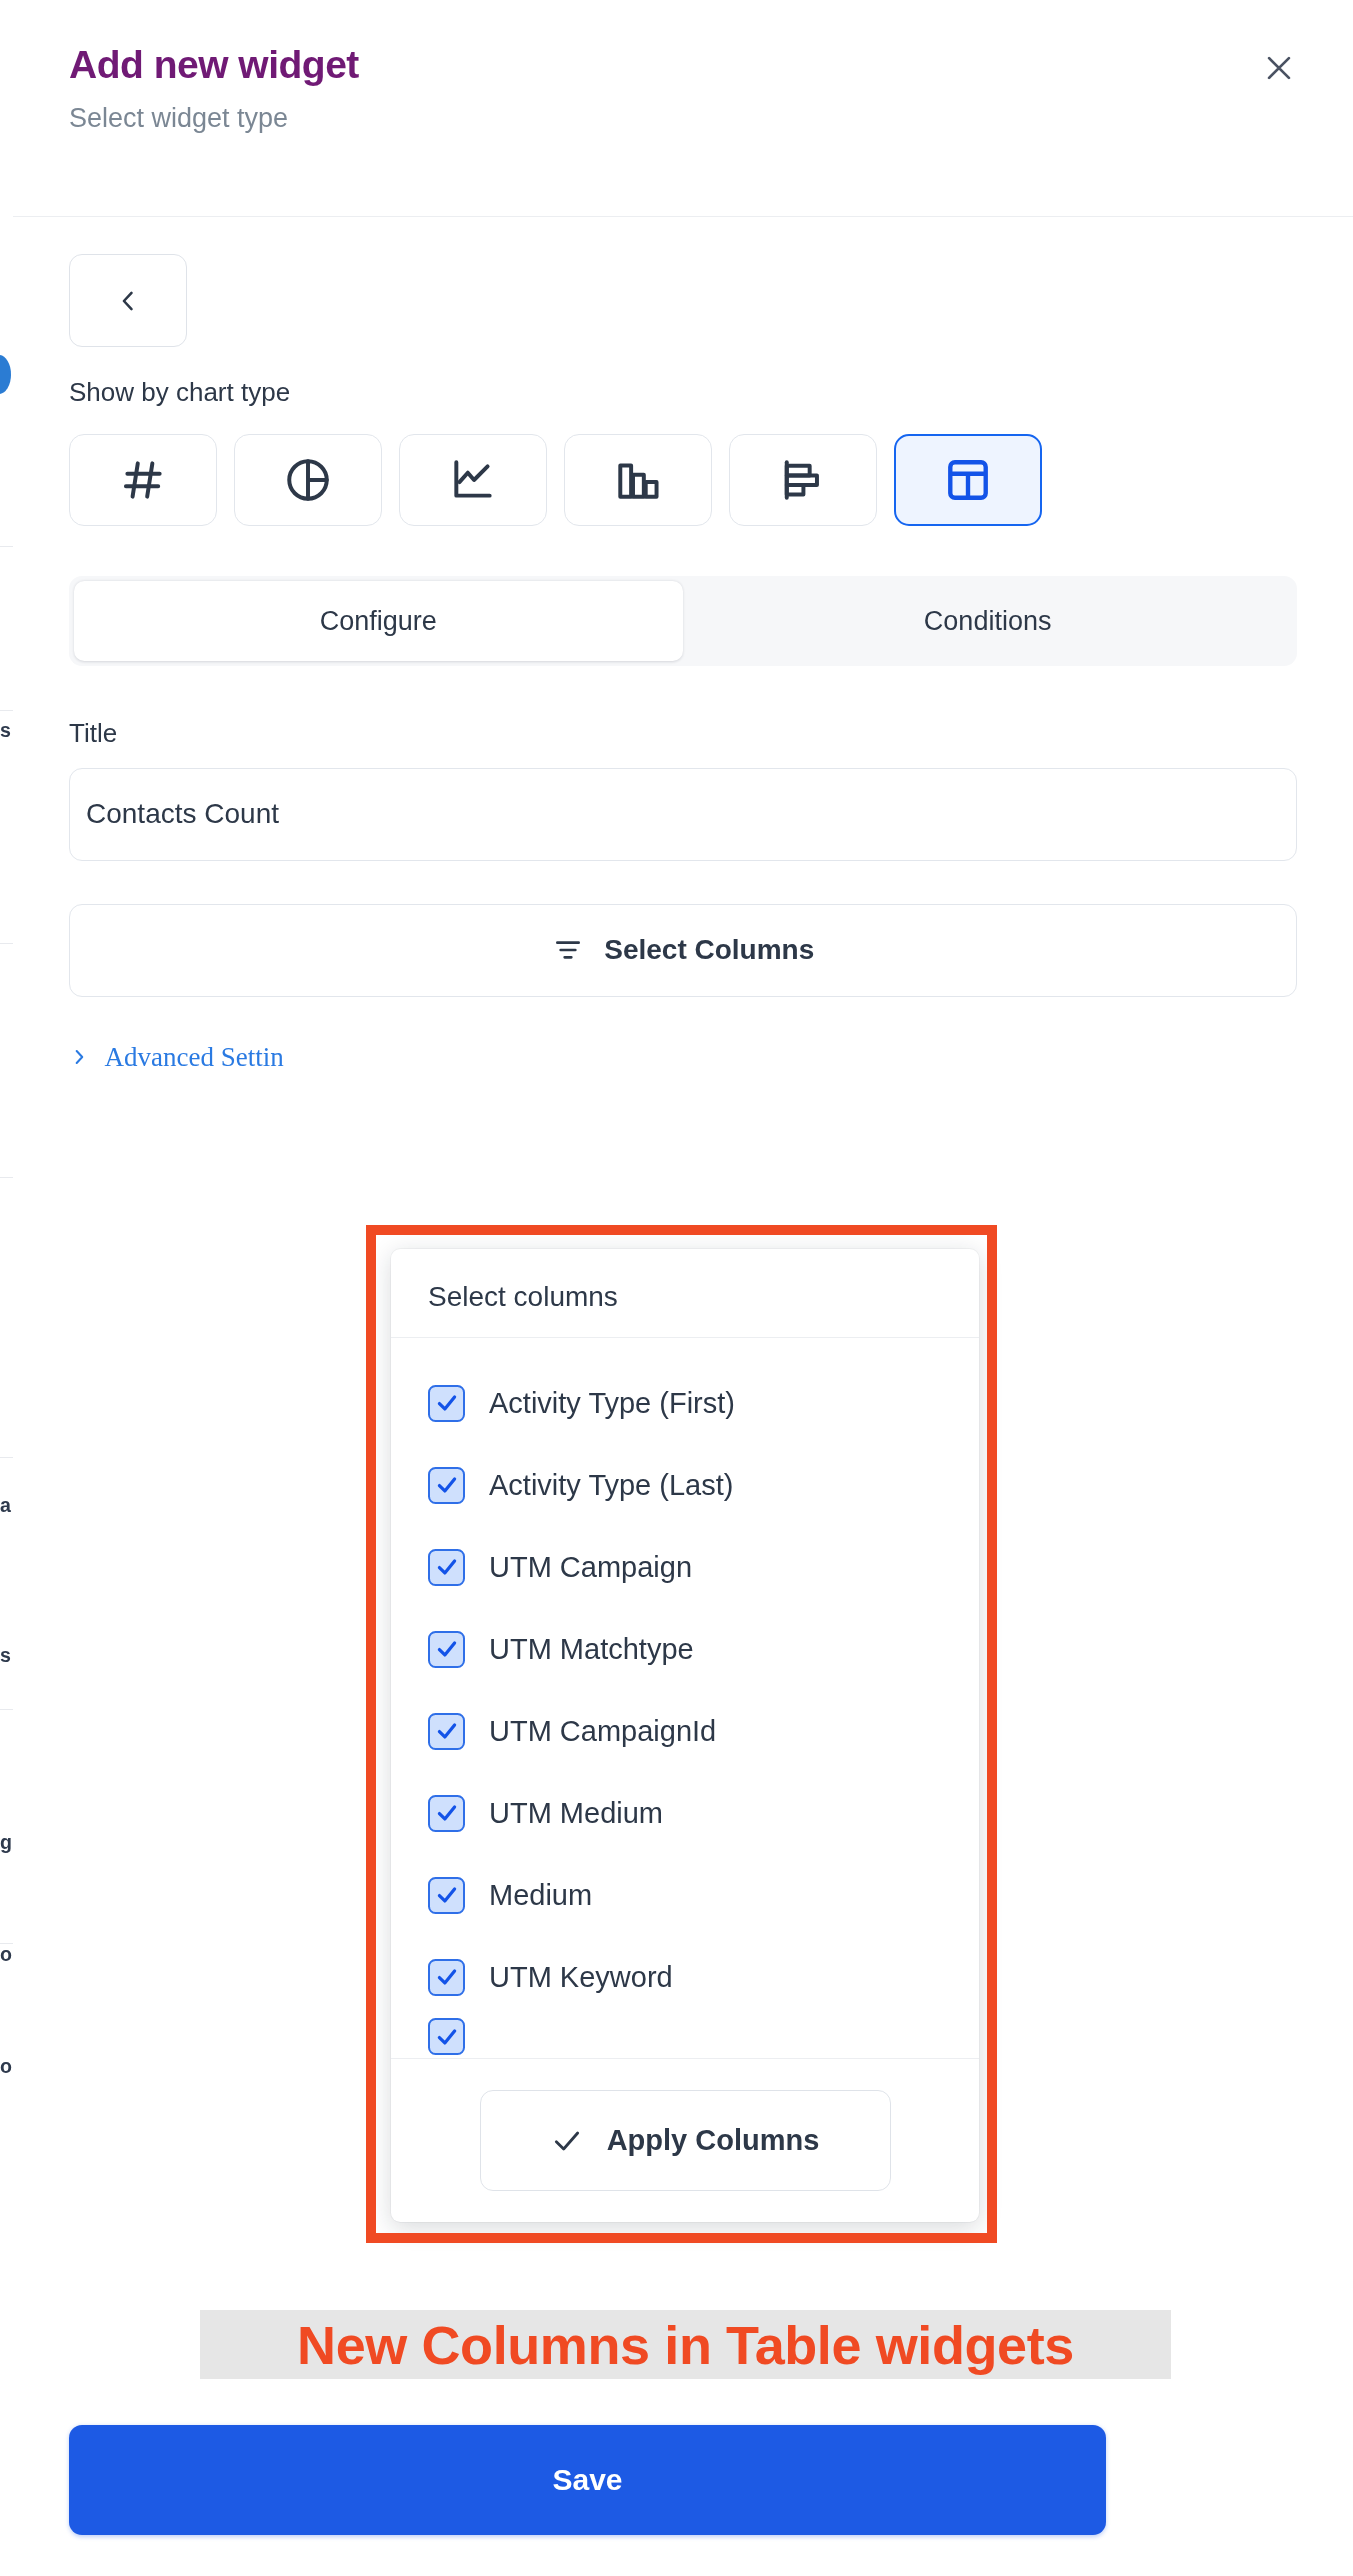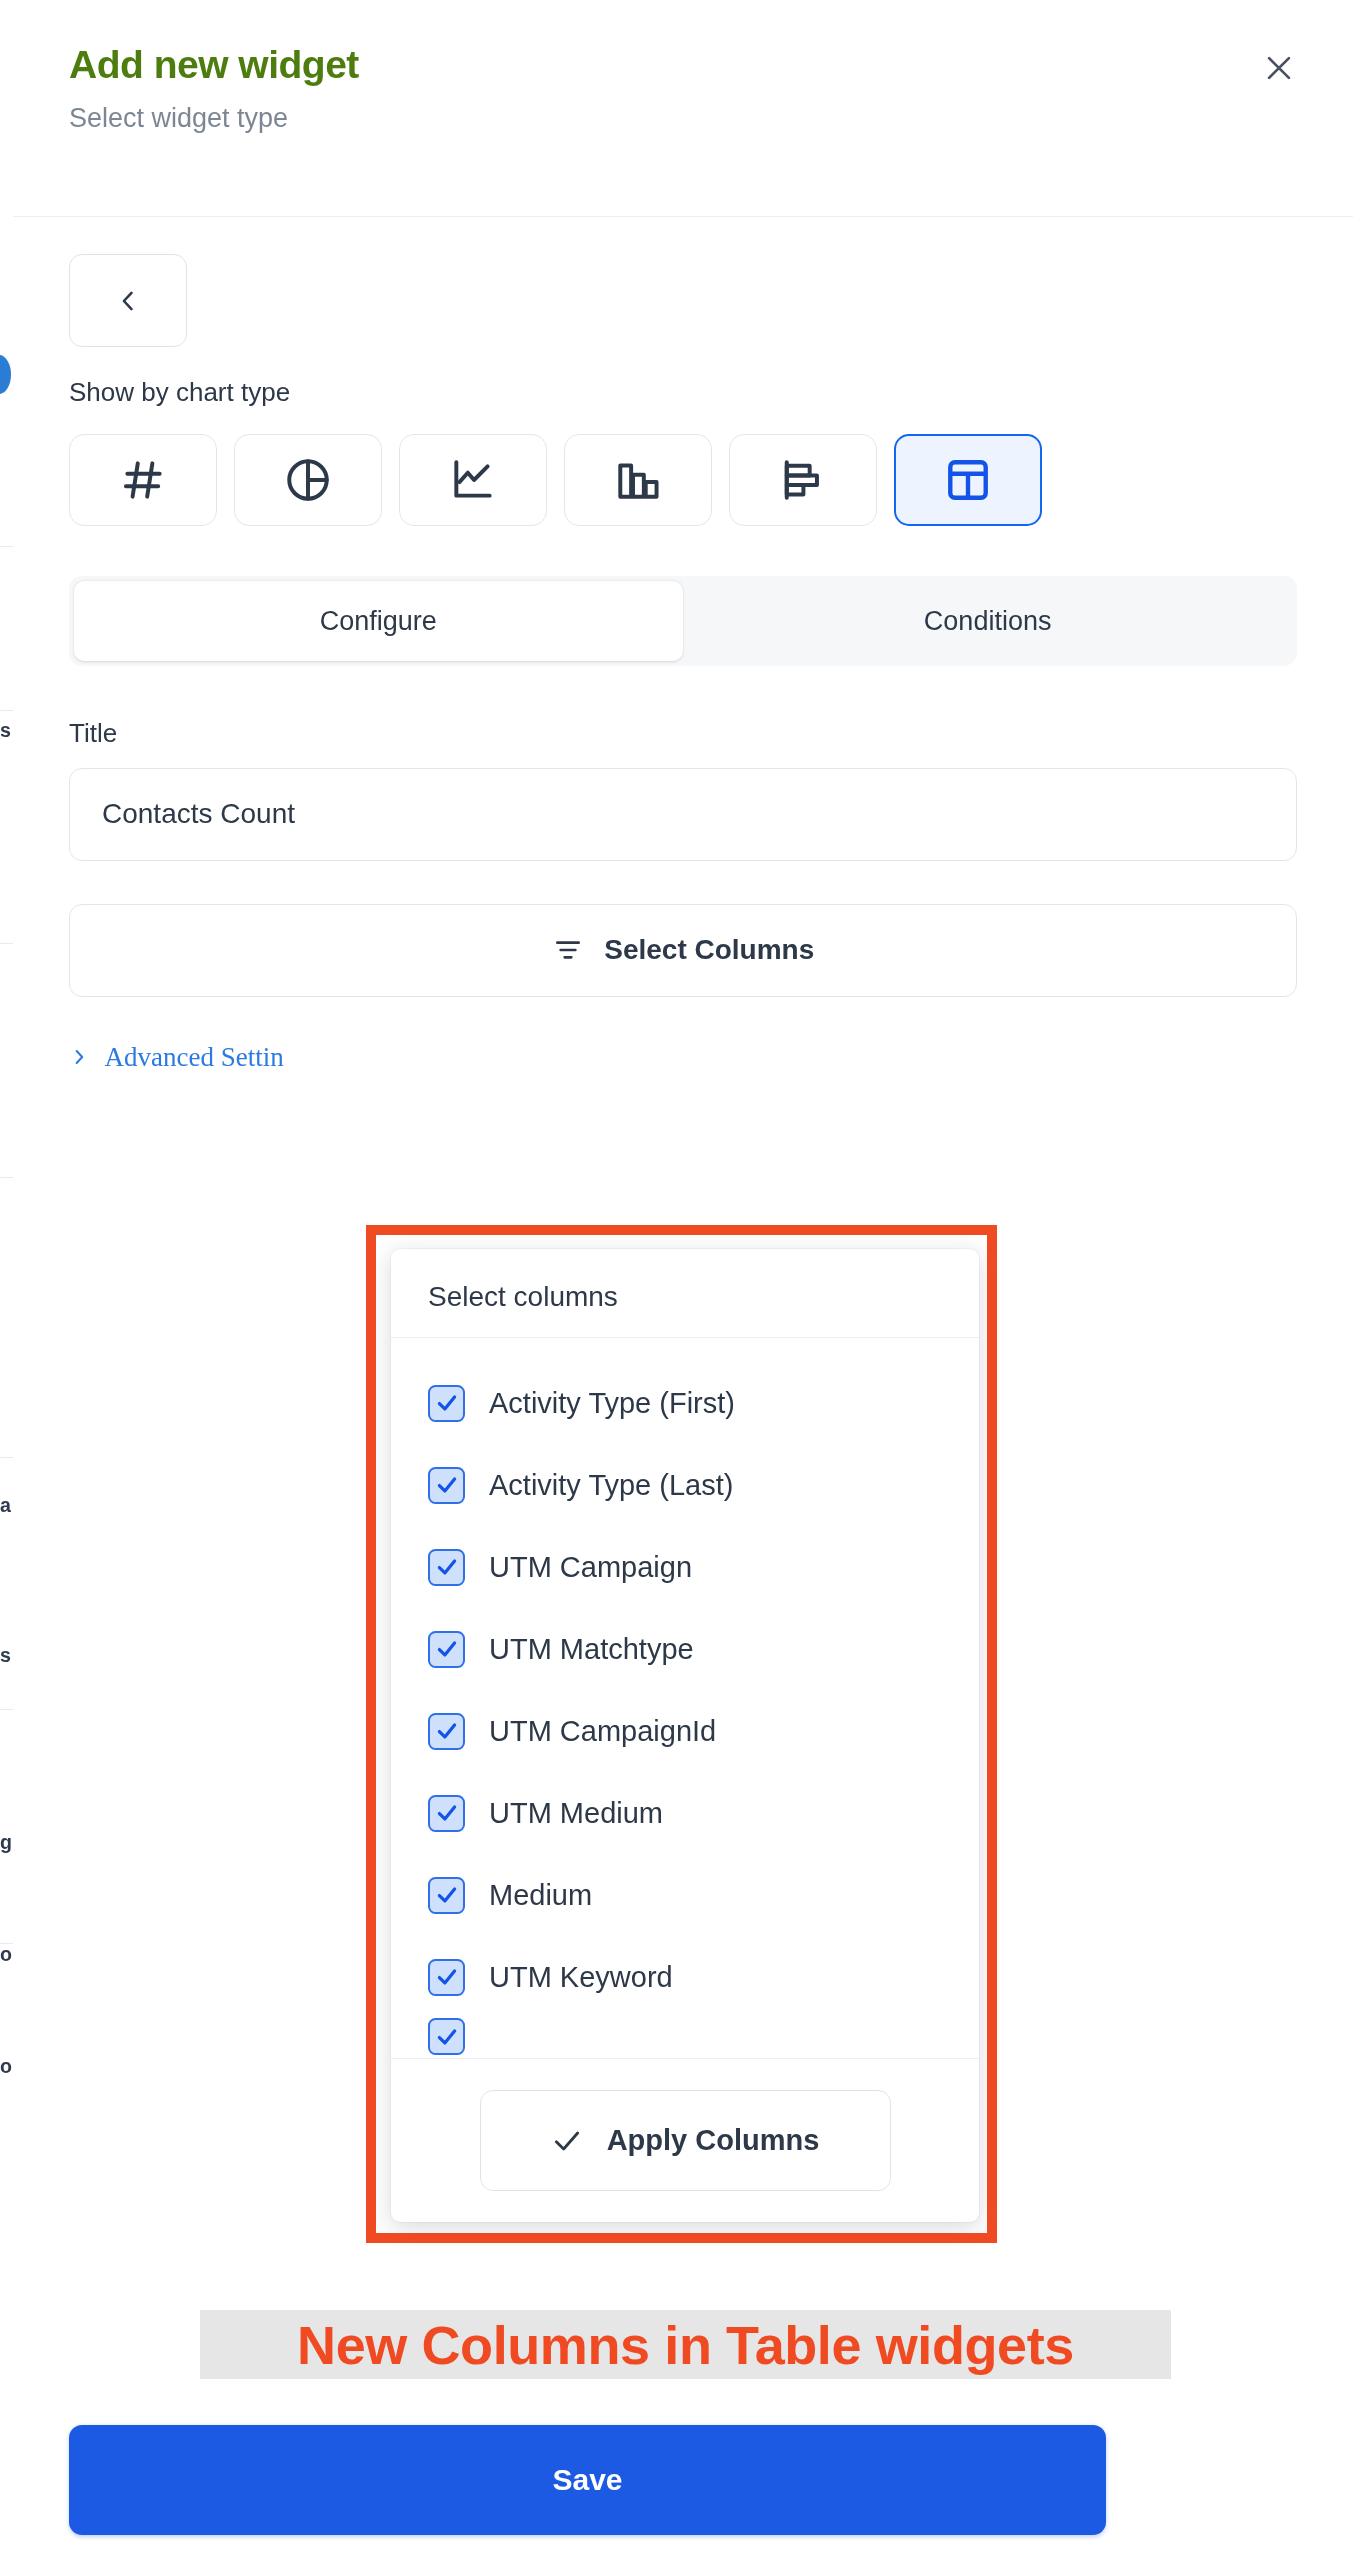--- a/index.html
+++ b/index.html
@@ -57,21 +57,21 @@
   
   #modal-header {
     position: relative;
     padding: 43px 0 35px 56px;
     border-bottom: 0.9px solid #eceef1;
     height: 217px;
   }
   #dialog-title {
     font-size: 39px;
     font-weight: 700;
-    color: #4d7c0f;
+    color: #701a75;
     letter-spacing: -0.5px;
     line-height: 1.15;
   }
   #dialog-subtitle {
     margin-top: 15px;
     font-size: 27px;
     color: #7b8794;
     font-weight: 400;
   }
   #close-button {
@@ -156,21 +156,21 @@
     color: #2d3848;
   }
   #title-input {
     margin-top: 18.7px;
     width: 100%;
     height: 93px;
     border: 1.4px solid #e2e6ec;
     border-radius: 13px;
     font-size: 28px;
     color: #2d3848;
-    padding: 0 32px;
+    padding: 0 16px;
     font-family: inherit;
     background: #fff;
     outline: none;
   }
 
   #select-columns-button {
     margin-top: 43px;
     width: 100%;
     height: 93px;
     border: 1.4px solid #e2e6ec;

